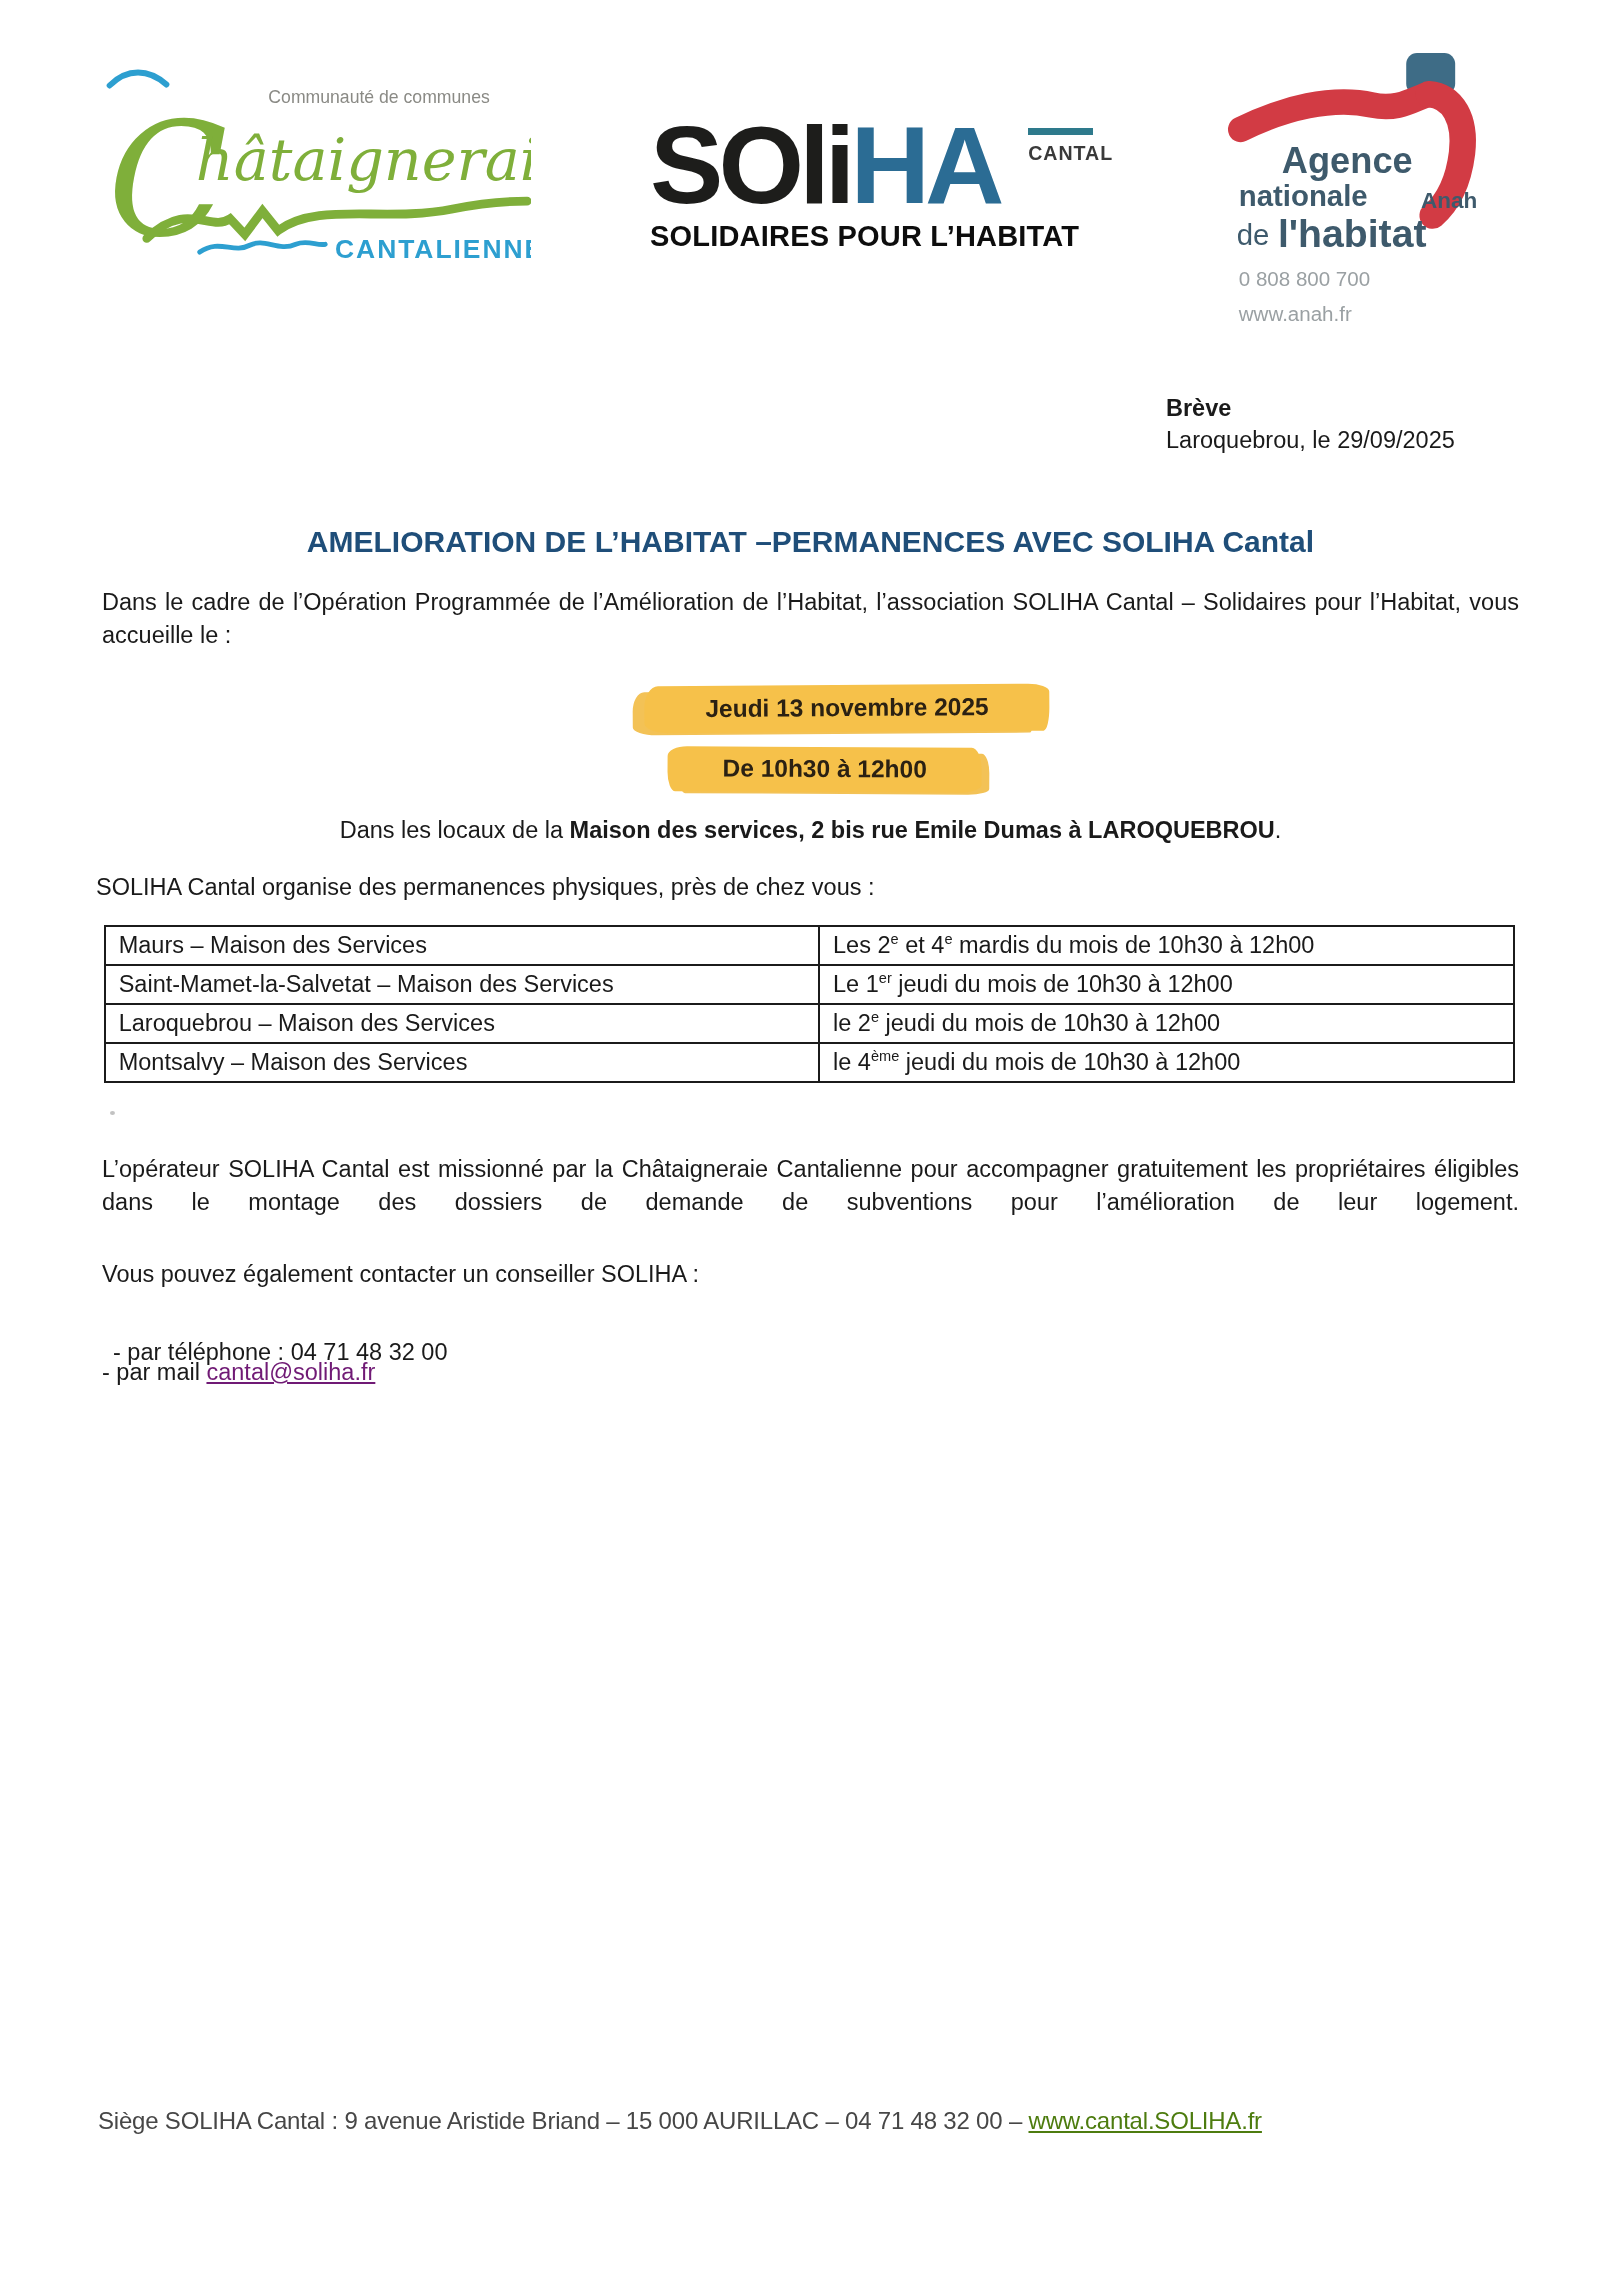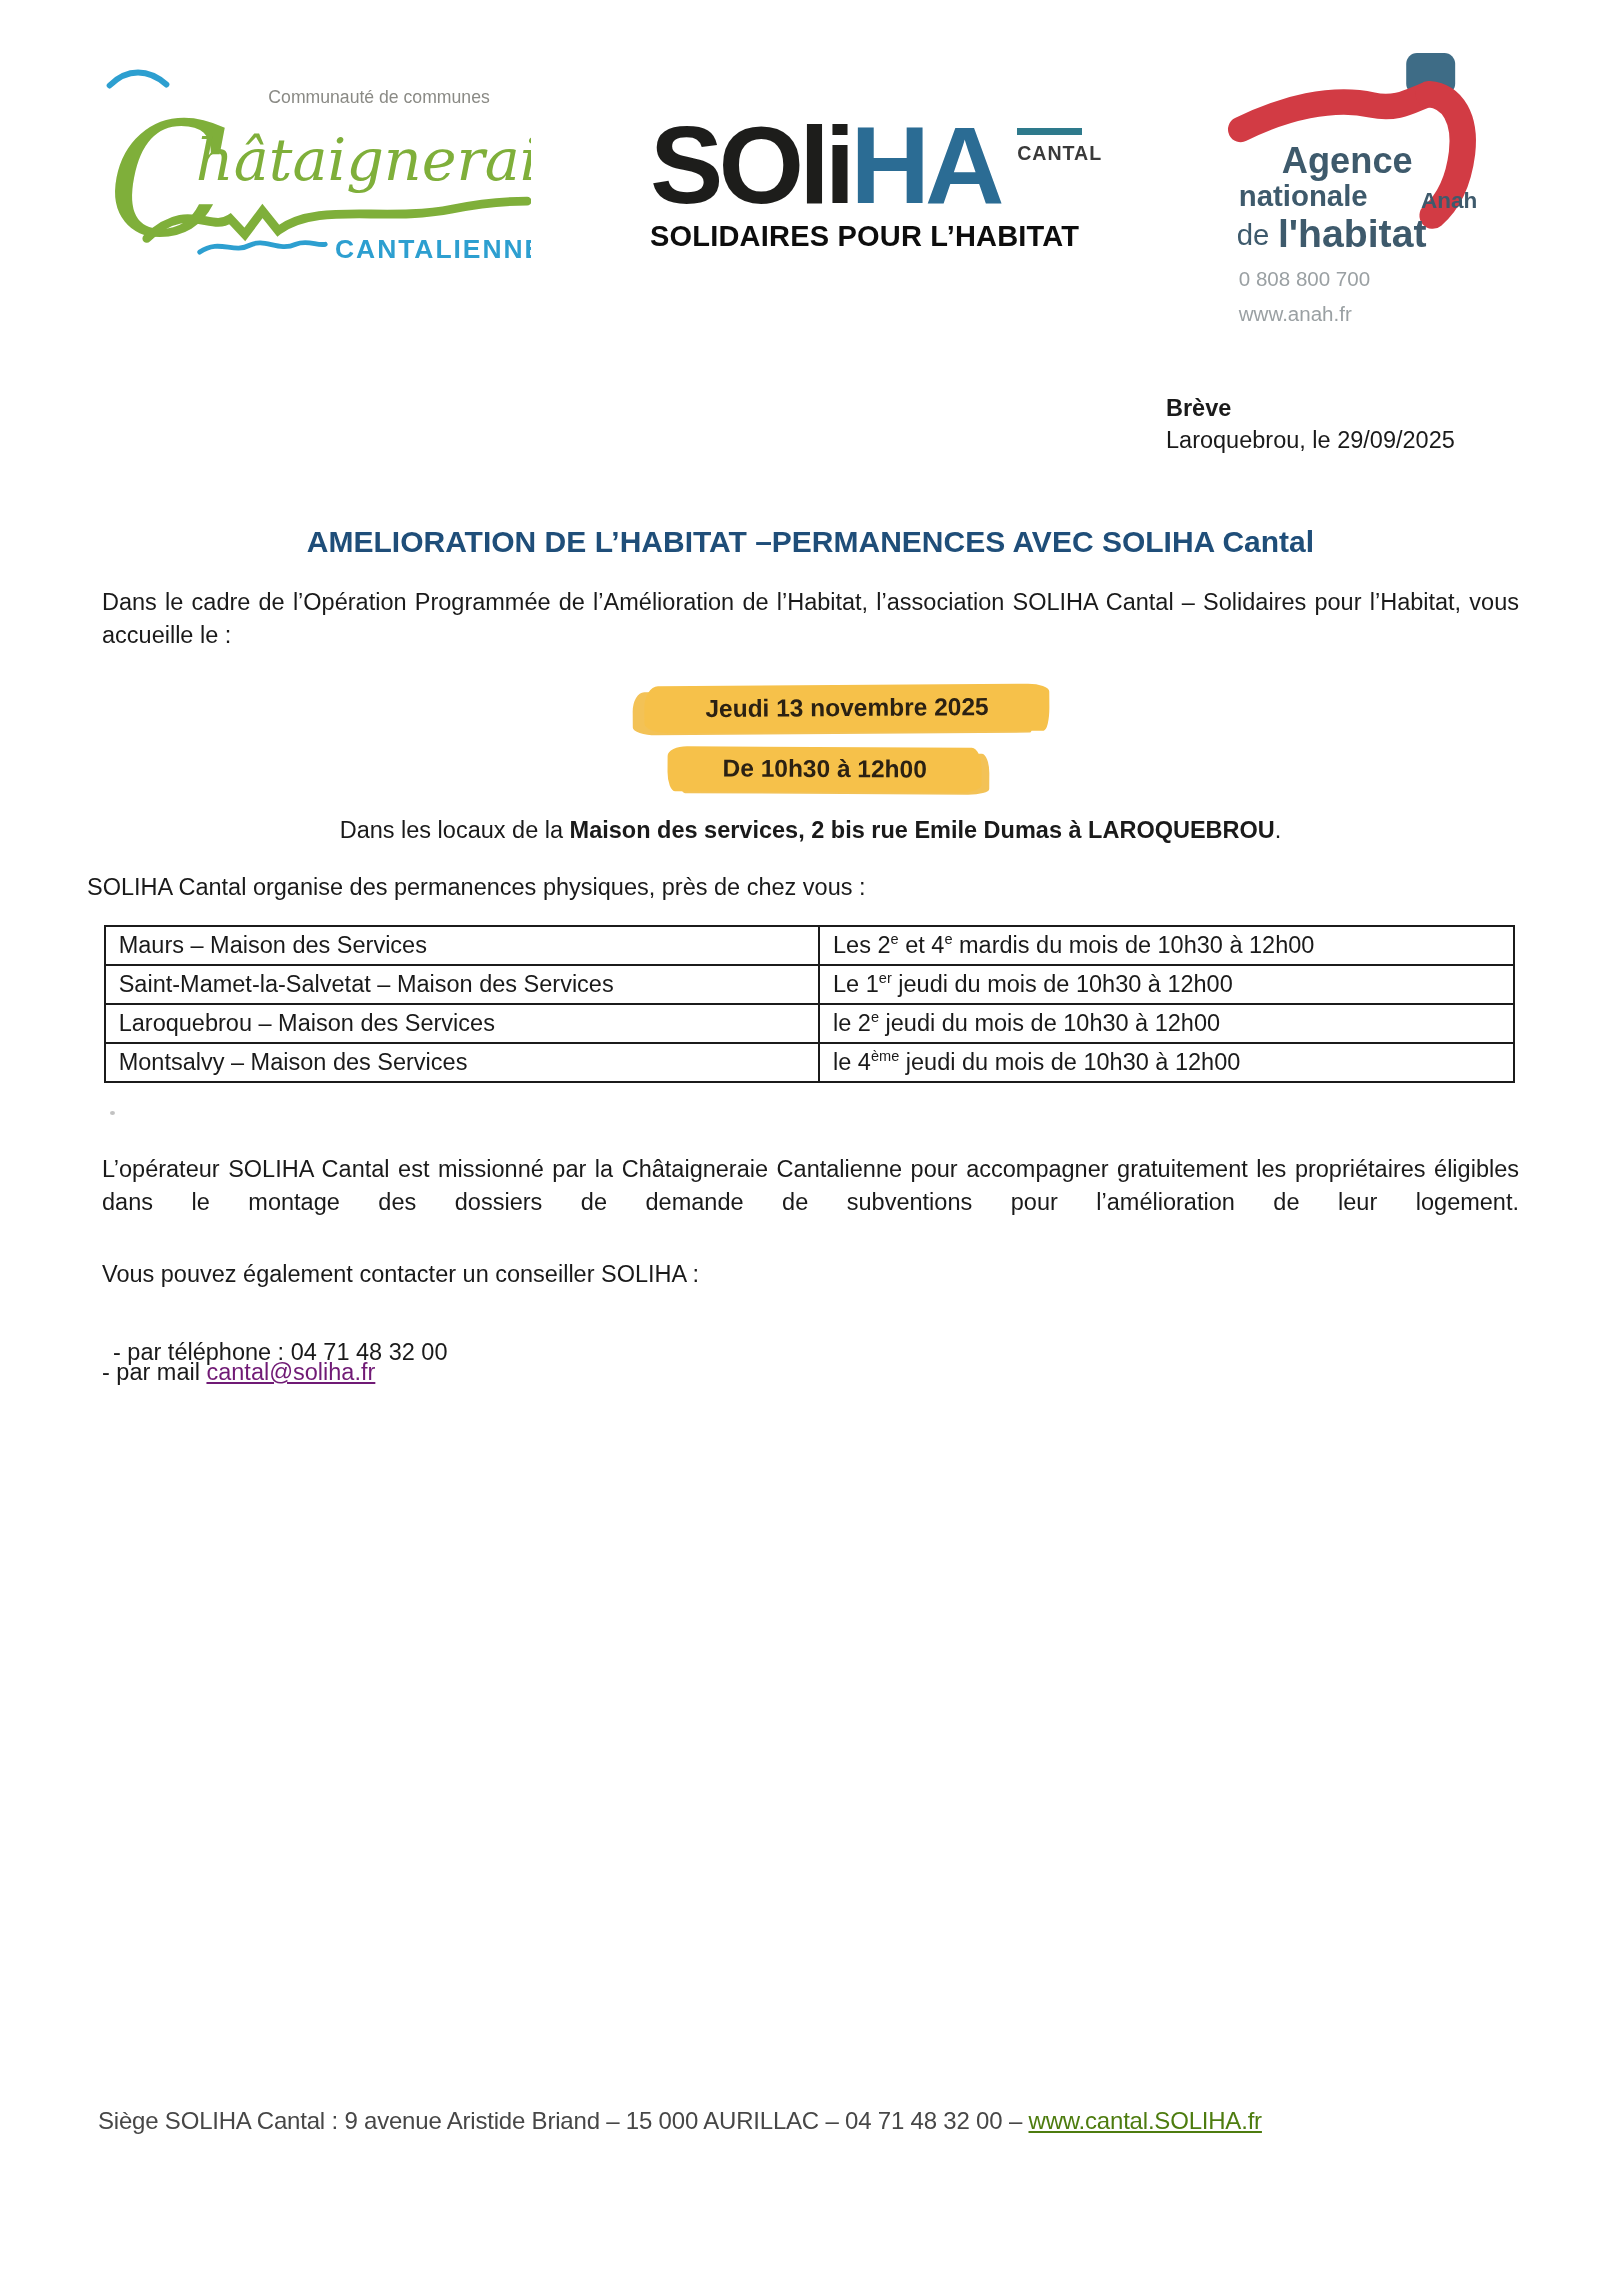--- a/index.html
+++ b/index.html
@@ -10,21 +10,21 @@
     background: #ffffff;
     font-family: "Liberation Sans", sans-serif;
     color: #1a1a1a;
     overflow: hidden;
     margin: 0 auto;
   }
 
   
   .logo-chat { position: absolute; left: 90px; top: 54px; width: 441px; height: 211px; }
   .logo-soliha { position: absolute; left: 650px; top: 120px; width: 510px; height: 137px; }
-  .soliha-row { display: flex; align-items: flex-start; }
+  .soliha-row { display: flex; align-items: flex-start; gap: 11px; }
   .soliha-word {
     font-size: 110px; font-weight: 800; letter-spacing: -4.9px;
     line-height: 0.82; color: #1d1d1b; font-family: "Liberation Sans", sans-serif;
   }
   .soliha-word .blue { color: #2b6c94; }
   .cantal-block { margin-left: 17.6px; margin-top: 8px; }
   .cantal-bar { width: 65px; height: 6.9px; background: #2e7a8c; margin-bottom: 6.9px; }
   .cantal-label { font-size: 19.6px; font-weight: 700; color: #3a3a3a; letter-spacing: 1px; }
   .soliha-tagline { font-size: 29px; font-weight: 700; color: #0d0d0d; margin-top: 9.8px; letter-spacing: 0.2px; }
   .logo-anah { position: absolute; left: 1227px; top: 51px; width: 284px; height: 294px; }
@@ -56,21 +56,21 @@
   .hl-date { top: 685px; padding: 8.8px 61px 9.8px 61px; transform: translateX(calc(-50% + 36px)) rotate(-0.4deg);
     border-radius: 13.7px 21.6px 5.9px 25.5px / 21.6px 7.8px 23.5px 9.8px;
     box-shadow: -13.7px 3.9px 0 -2px #f3c256; }
   .hl-time { top: 747px; padding: 7.8px 55px 8.8px 55px; transform: translateX(calc(-50% + 13.7px)) rotate(0.3deg);
     border-radius: 19.6px 9.8px 23.5px 7.8px / 9.8px 21.6px 7.8px 19.6px;
     box-shadow: 9.8px 3.9px 0 -2px #f3c256; }
 
   .location-line { position: absolute; left: 0; top: 817px; width: 100%; text-align: center; font-size: 23.5px; }
   .location-line b { font-weight: 700; }
 
-  .perm-intro { position: absolute; left: 87px; top: 874px; font-size: 23.5px; }
+  .perm-intro { position: absolute; left: 96px; top: 874px; font-size: 23.5px; }
 
   
   .perm-table {
     position: absolute; left: 104px; top: 925px; width: 1411px;
     border-collapse: collapse; font-size: 23.5px;
   }
   .perm-table td {
     border: 2px solid #1b1b1b;
     height: 39px; padding: 2px 5.9px 2px 12.7px; vertical-align: middle;
   }

